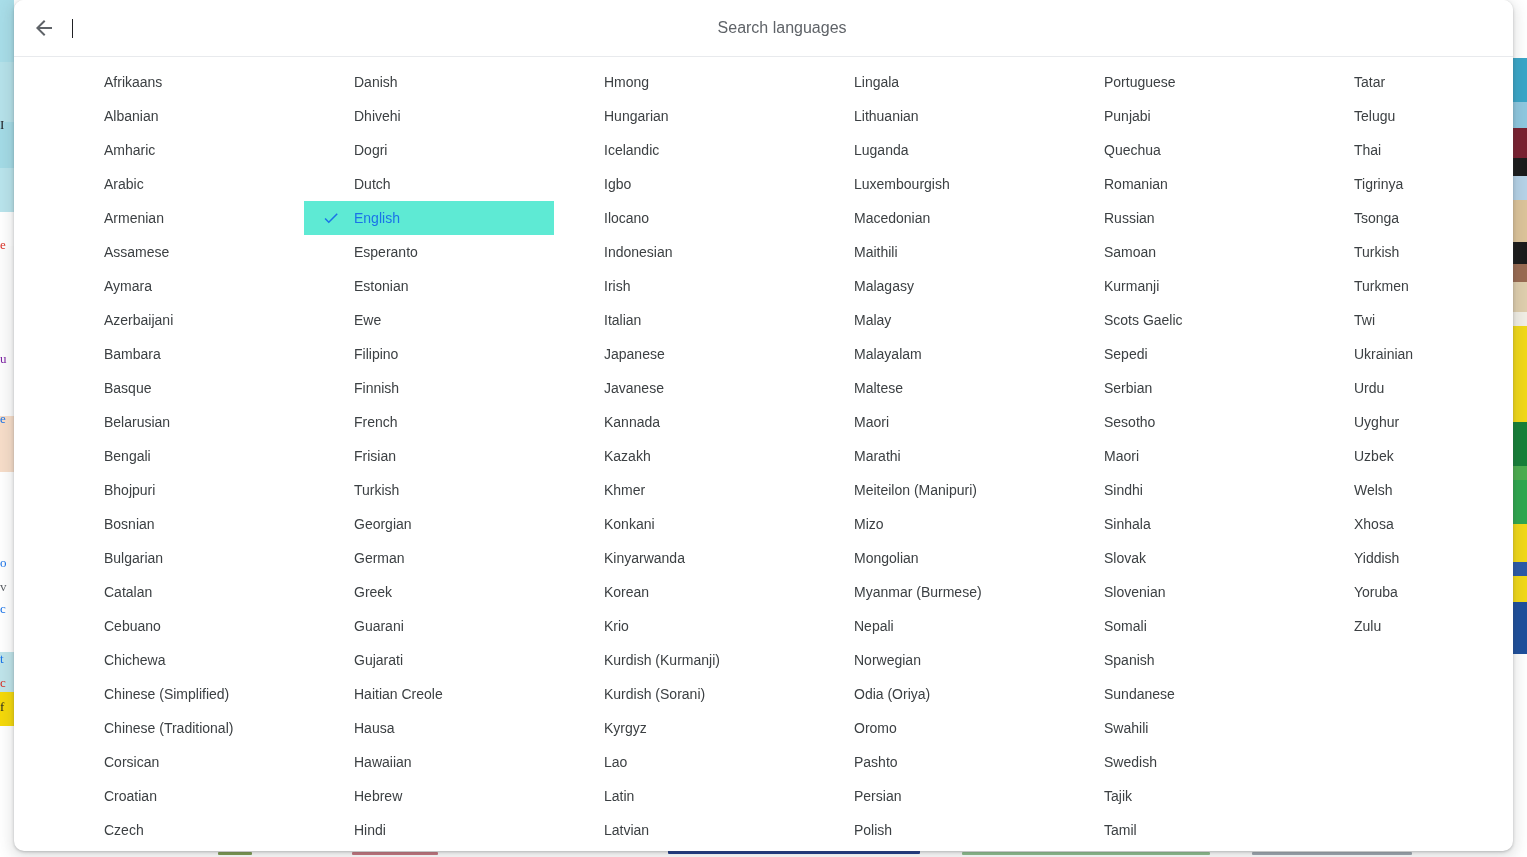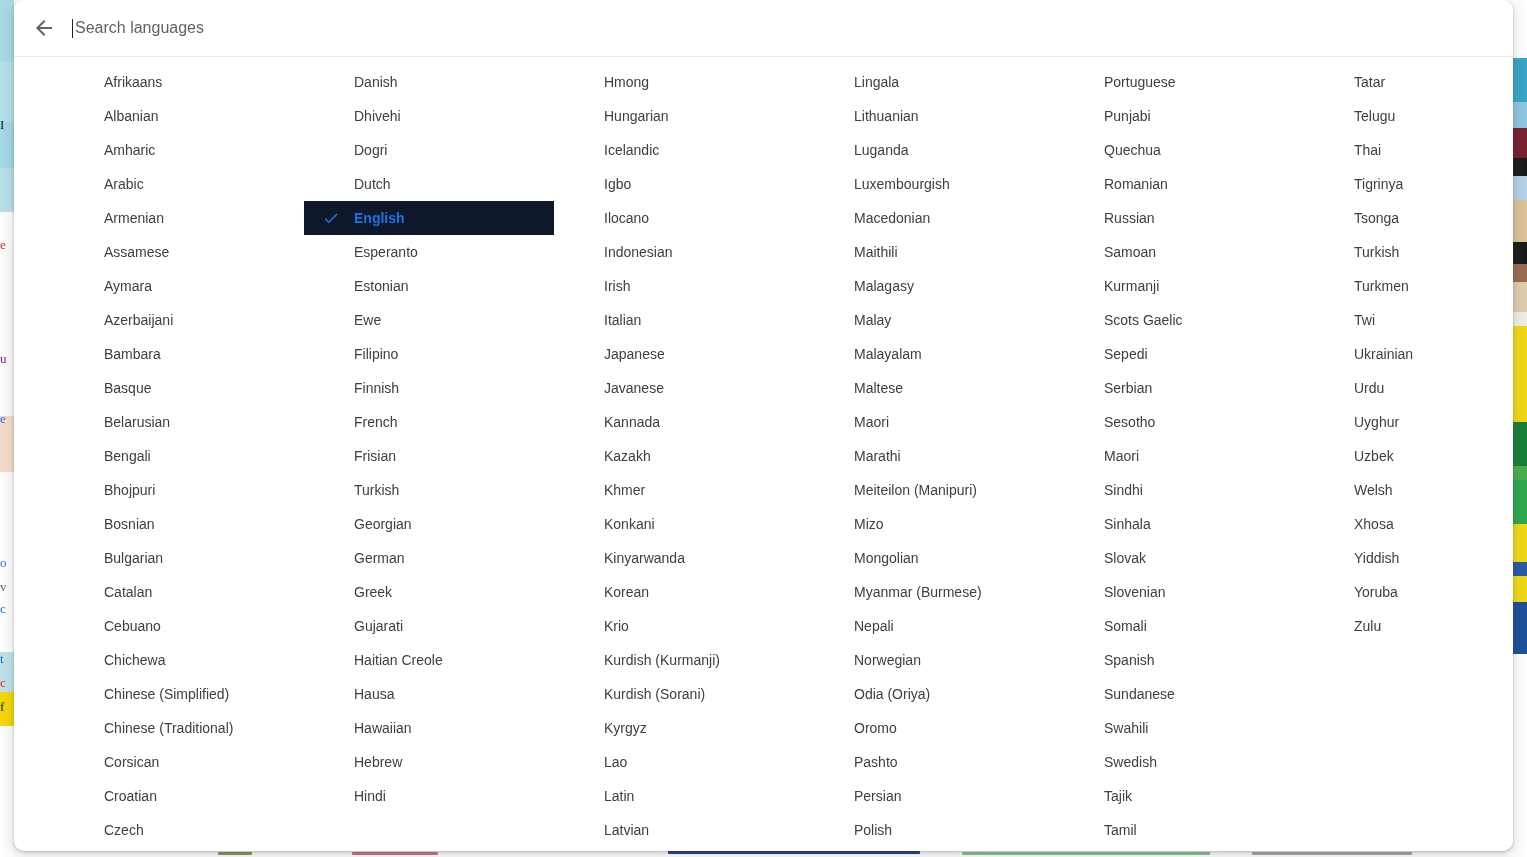--- a/index.html
+++ b/index.html
@@ -41,40 +41,40 @@
   #search-wrap{
     flex:1;display:flex;align-items:center;height:56px;position:relative;
   }
   #caret{
     width:1px;height:19px;background:#202124;margin-left:2px;
   }
   #search-input{
     border:0;outline:0;background:transparent;
     font-family:"Liberation Sans","DejaVu Sans",sans-serif;
     font-size:16px;color:#701a75;width:98%;height:24px;line-height:24px;
-    padding:0;margin-left:2px;
+    padding:0;margin-left:2px;text-align:center;
   }
   #search-input::placeholder{color:#5f6368;opacity:1;}
 
   #lang-grid{
     display:grid;
     grid-template-columns:250px 250px 250px 250px 250px 249px;
     padding:0;
     height:795px;
     margin-left:40px;
   }
   .lang-col{padding-top:8px;}
   .lang-item{
     height:34px;display:flex;align-items:center;
     font-size:14px;color:#3c4043;
     padding-left:50px;position:relative;cursor:pointer;
     box-sizing:border-box;
   }
   .lang-item.selected{
-    background:#0f172a;color:#1a73e8;font-weight:bold;
+    background:#5eead4;color:#1a73e8;
   }
   .check-icon{
     position:absolute;left:18px;top:50%;transform:translateY(-50%);
     width:18px;height:18px;display:none;
   }
   .lang-item.selected .check-icon{display:block;}
   .lang-label{display:block;}
 </style>
 </head>
 <body>
@@ -266,20 +266,23 @@
         <div class="lang-item">
           <span class="lang-label">Georgian</span>
         </div>
         <div class="lang-item">
           <span class="lang-label">German</span>
         </div>
         <div class="lang-item">
           <span class="lang-label">Greek</span>
         </div>
         <div class="lang-item">
+          <span class="lang-label">Guarani</span>
+        </div>
+        <div class="lang-item">
           <span class="lang-label">Gujarati</span>
         </div>
         <div class="lang-item">
           <span class="lang-label">Haitian Creole</span>
         </div>
         <div class="lang-item">
           <span class="lang-label">Hausa</span>
         </div>
         <div class="lang-item">
           <span class="lang-label">Hawaiian</span>

